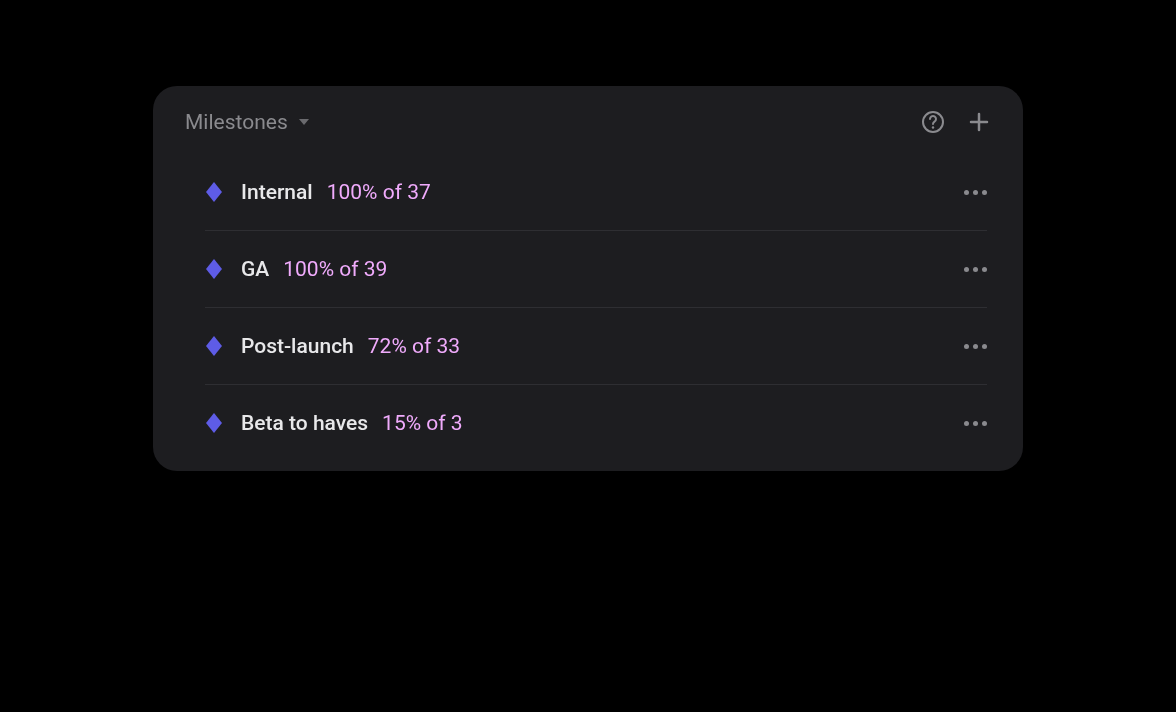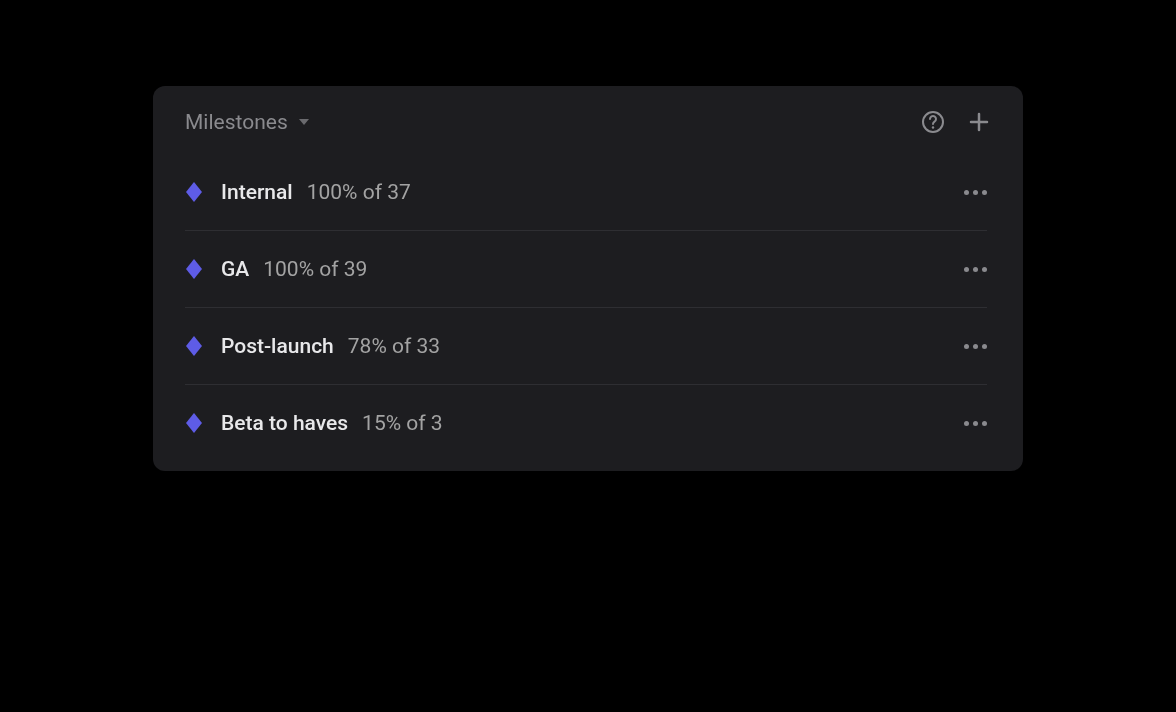--- a/index.html
+++ b/index.html
@@ -14,21 +14,21 @@
       width: 1176px;
       height: 712px;
       display: flex;
       align-items: flex-start;
       justify-content: center;
       padding-top: 86px;
     }
     
     .panel {
       background: #1d1d20;
-      border-radius: 12px;
+      border-radius: 24px;
       width: 870px;
       padding: 0;
       overflow: hidden;
     }
     
     .panel-header {
       display: flex;
       align-items: center;
       justify-content: space-between;
       padding: 24px 32px 20px 32px;
@@ -65,20 +65,21 @@
       cursor: pointer;
       color: #8a8a8e;
       display: flex;
       align-items: center;
       justify-content: center;
       padding: 0;
     }
     
     .milestone-list {
       padding: 0 36px 10px 32px;
+      margin-left: 20px;
     }
     
     .milestone-row {
       display: flex;
       align-items: center;
       justify-content: space-between;
       padding: 26px 0;
       border-bottom: 1px solid #2e2e32;
     }
     
@@ -100,21 +101,21 @@
       justify-content: center;
     }
     
     .milestone-name {
       color: #e8e8ea;
       font-size: 21px;
       font-weight: 500;
     }
     
     .milestone-progress {
-      color: #a3a3a3;
+      color: #f0abfc;
       font-size: 21px;
       font-weight: 400;
       margin-left: -4px;
     }
     
     .row-right {
       display: flex;
       align-items: center;
       gap: 22px;
     }
@@ -223,21 +224,21 @@
     </div>
 
     <div class="milestone-row">
       <div class="row-left">
         <span class="diamond-icon">
           <svg width="18" height="22" viewBox="0 0 18 22">
             <path d="M9 1 L17 11 L9 21 L1 11 Z" fill="#5e5ce6"></path>
           </svg>
         </span>
         <span class="milestone-name">Post-launch</span>
-        <span class="milestone-progress">78% of 33</span>
+        <span class="milestone-progress">72% of 33</span>
       </div>
       <div class="row-right">
         <button class="more-button">
           <span class="dots">
             <span class="dot"></span>
               <span class="dot"></span>
               <span class="dot"></span>
           </span>
         </button>
       </div>

